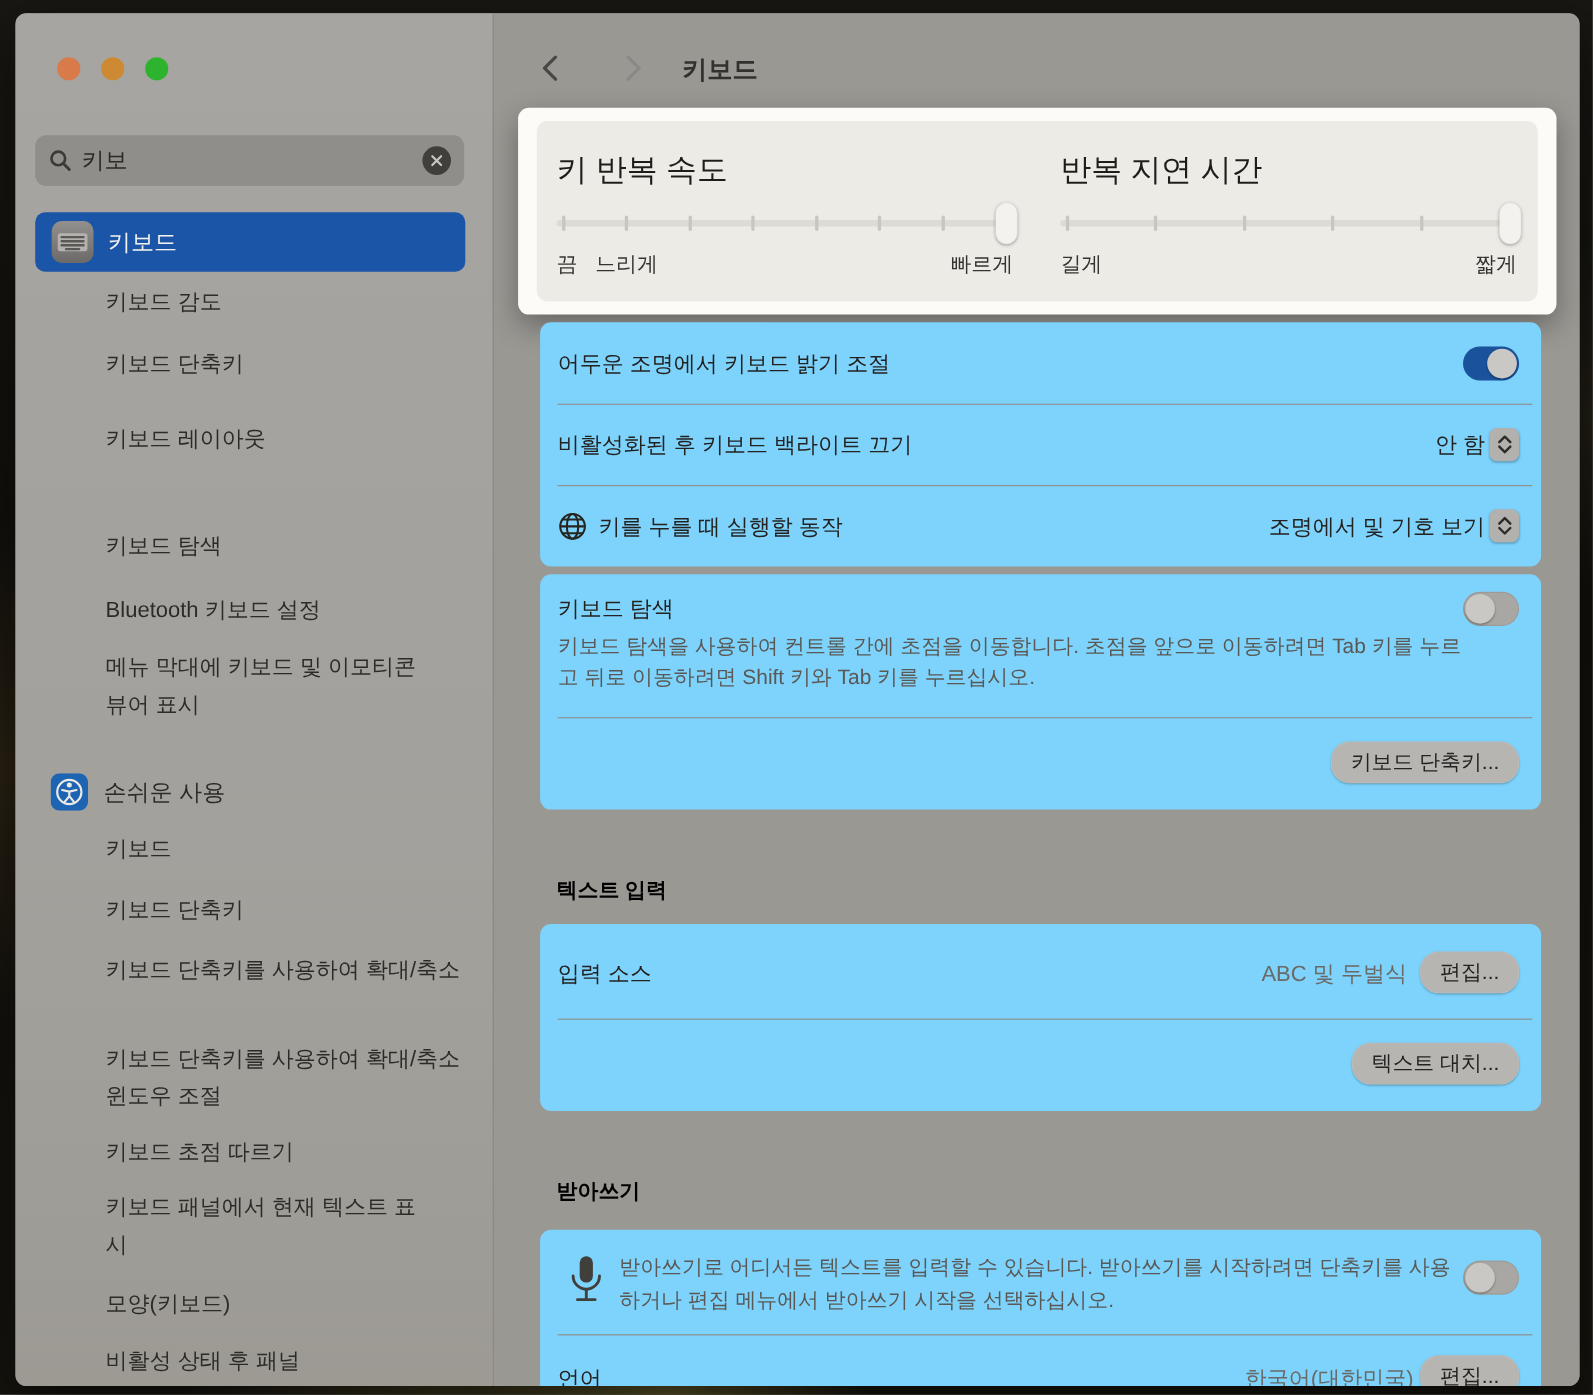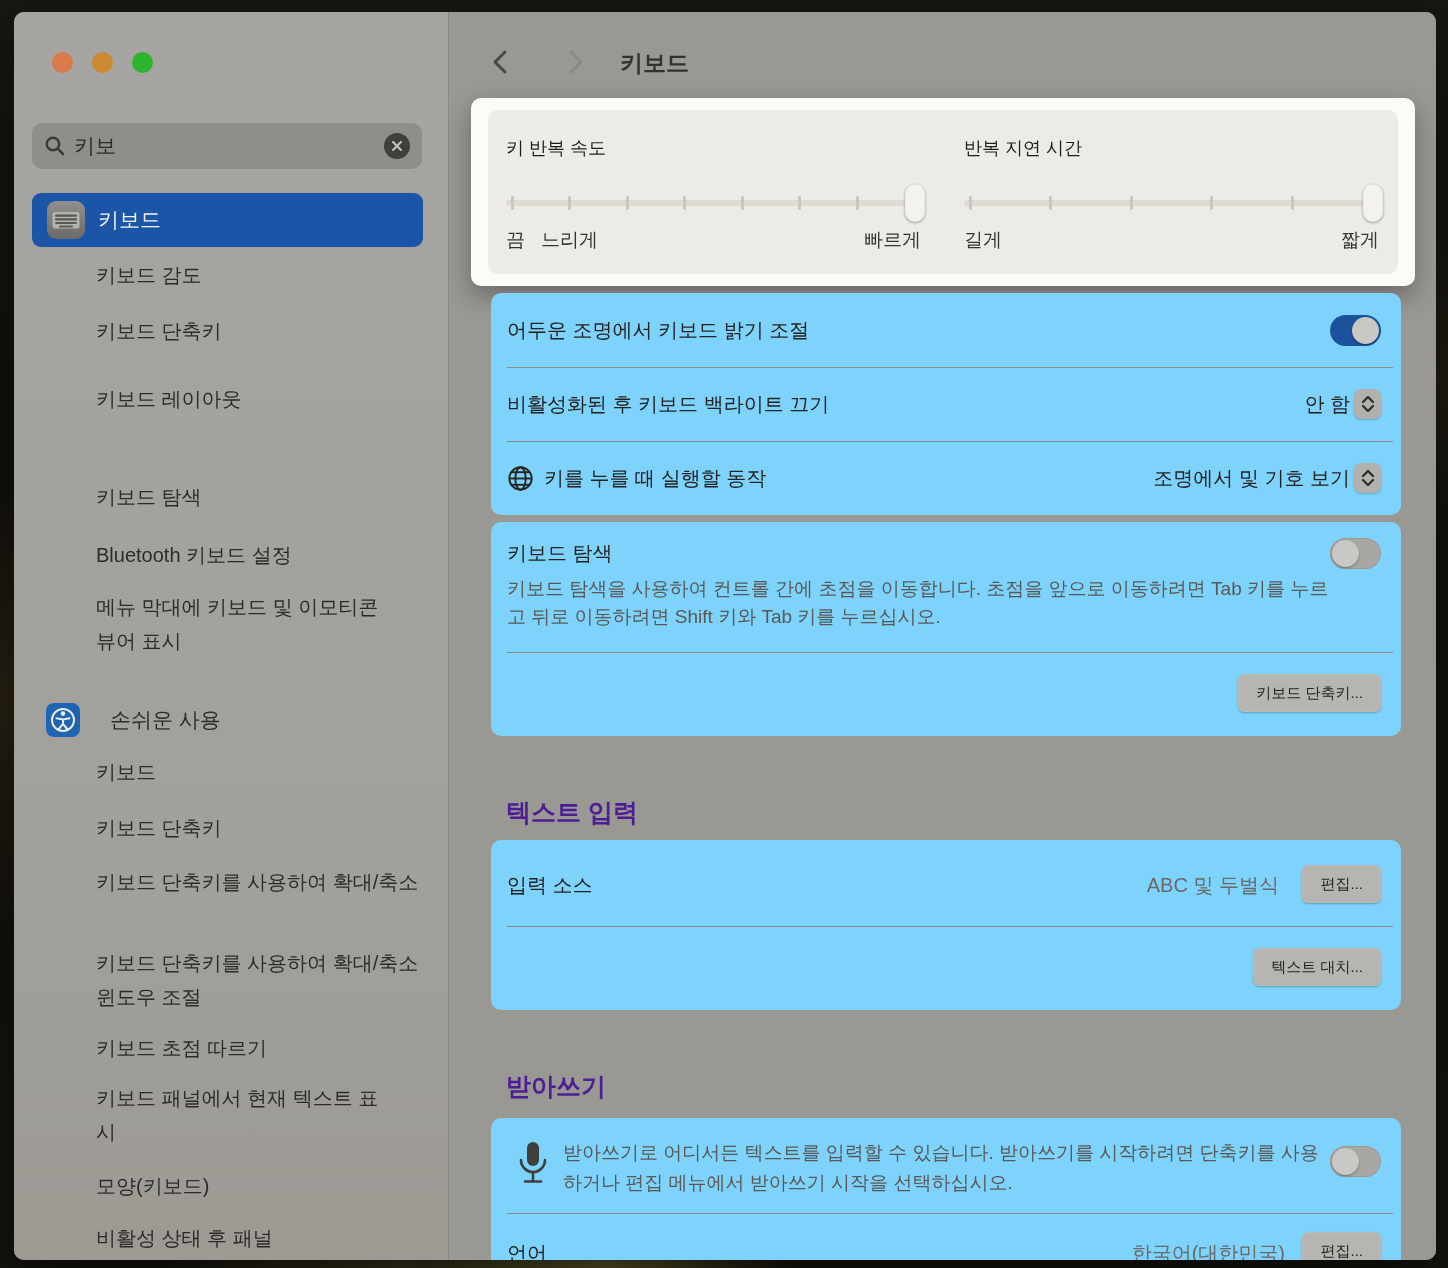--- a/index.html
+++ b/index.html
@@ -37,61 +37,61 @@
   .clear-btn{ width:26px; height:26px; border-radius:50%; background:#413f3c;
     display:flex; align-items:center; justify-content:center; }
   .sel-row{
     position:absolute; left:18px; top:181px; width:391px; height:54px;
     background:#1b55a8; border-radius:9px; display:flex; align-items:center; padding:0 14px;
   }
   .sel-row .lbl{ color:#f2f1ee; font-size:21px; margin-left:12px; }
   .side-item{
     position:absolute; left:82px; font-size:20px; line-height:34px; color:#2c2b28; width:330px;
   }
-  .group-row{ position:absolute; left:32px; display:flex; align-items:center; gap:30px; }
+  .group-row{ position:absolute; left:32px; display:flex; align-items:center; gap:14px; }
   .group-row .lbl{ font-size:21px; color:#2c2b28; }
 
   
   .hl-ring{
     position:absolute; left:456px; top:86px; width:944px; height:188px;
     background:#fcfbf8; border-radius:10px; padding:12px 17px;
     box-shadow:0 10px 26px rgba(0,0,0,.32);
   }
   .hl-card{ position:relative; width:910px; height:164px; background:#ecebe6; border-radius:10px; }
   .slider{ position:absolute; top:0; height:100%; }
-  .sl-label{ position:absolute; top:26px; left:0; font-size:18px; font-weight:500; color:#1e1d1a; }
+  .sl-label{ position:absolute; top:26px; left:0; font-size:28px; font-weight:500; color:#1e1d1a; }
   .track-area{ position:absolute; left:0; right:0; top:74px; height:38px; }
   .track{ position:absolute; left:0; right:0; top:16px; height:6px; border-radius:3px; background:#dedbd5; }
   .tick{ position:absolute; top:12px; width:3px; height:14px; border-radius:1.5px; background:#c9c6c0; }
   .handle{ position:absolute; top:0; width:20px; height:38px; border-radius:10px; background:#f4f2ee;
     box-shadow:0 1px 3px rgba(0,0,0,.35), inset 0 0 0 .5px rgba(0,0,0,.08); }
   .sl-sublabels{ position:absolute; left:0; right:0; top:117px; height:26px; }
   .sl-sub{ position:absolute; top:0; font-size:19px; color:#343330; white-space:nowrap; }
   .sl-sub.left{ left:0; } .sl-sub.right{ right:0; } .sl-sub.center{ transform:translateX(-50%); }
 
   
   .card{ position:absolute; left:476px; width:910px; background:#7dd3fc; border-radius:10px; }
   .sep{ position:absolute; left:16px; right:8px; height:1px; background:#8e8c87; }
   .row-label{ font-size:20px; color:#232220; }
   .desc{ font-size:19px; line-height:28px; color:#5a5854; }
-  .section-title{ position:absolute; left:491px; font-size:25px; font-weight:bold; color:#4c1d95; }
+  .section-title{ position:absolute; left:491px; font-size:19px; font-weight:bold; color:#000000; }
 
   .toggle{ position:absolute; width:51px; height:31px; border-radius:16px; }
   .toggle .knob{ position:absolute; top:2px; width:27px; height:27px; border-radius:50%;
     background:#cac8c4; box-shadow:0 1px 2px rgba(0,0,0,.35); }
   .toggle.on{ background:#1a529c; } .toggle.on .knob{ left:22px; }
   .toggle.off{ background:#a9a7a3; box-shadow:inset 0 0 0 1px rgba(0,0,0,.07); } .toggle.off .knob{ left:2px; }
 
   .popup{ position:absolute; display:flex; align-items:center; gap:4px; }
   .popup-value{ font-size:20px; color:#232220; white-space:nowrap; }
   .stepper{ width:27px; height:30px; border-radius:7px; background:#b3b1ad;
     box-shadow:0 1px 2px rgba(0,0,0,.22); display:flex; align-items:center; justify-content:center; }
 
-  .btn{ position:absolute; height:38px; border-radius:6px; background:#b7b5b1; color:#232220;
-    font-size:15px; display:flex; align-items:center; justify-content:center; padding:0 18px;
+  .btn{ position:absolute; height:38px; border-radius:17px; background:#b7b5b1; color:#232220;
+    font-size:19px; display:flex; align-items:center; justify-content:center; padding:0 18px;
     box-shadow:0 1px 2px rgba(0,0,0,.25), inset 0 0 0 .5px rgba(255,255,255,.18); white-space:nowrap; }
 
   .muted-value{ font-size:20px; color:#6b6965; white-space:nowrap; }
 </style>
 </head>
 <body>
 
 <div class="window">
 
   <div class="sidebar">

